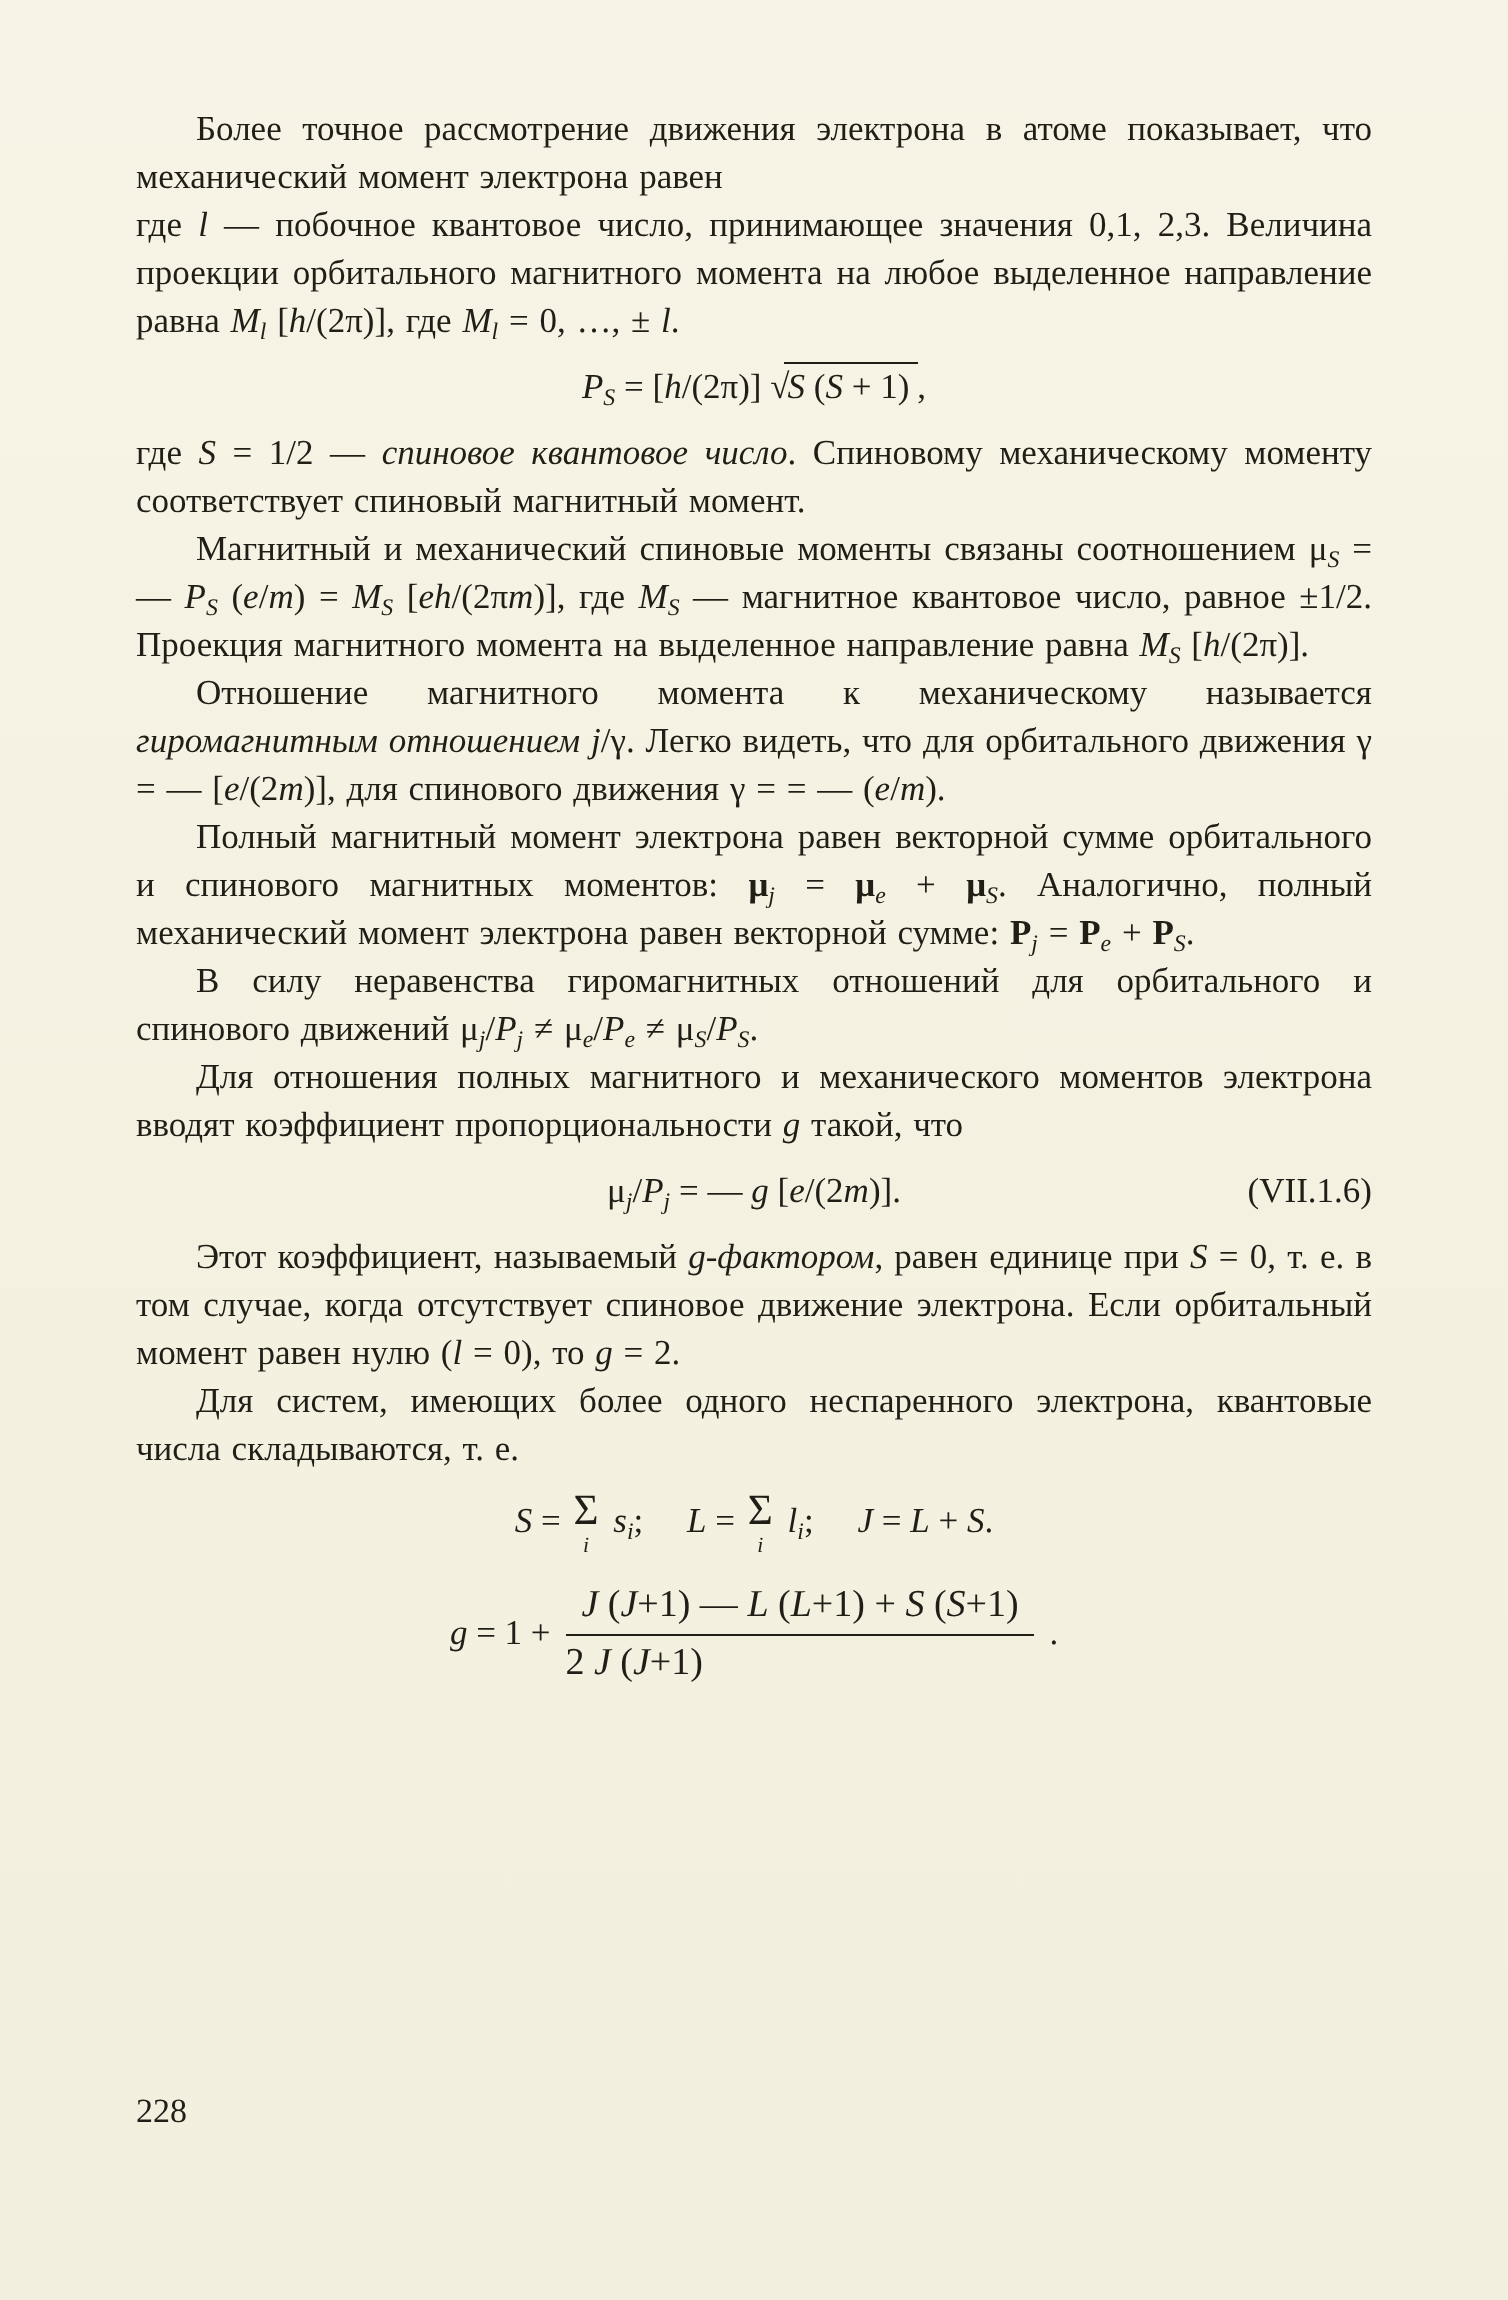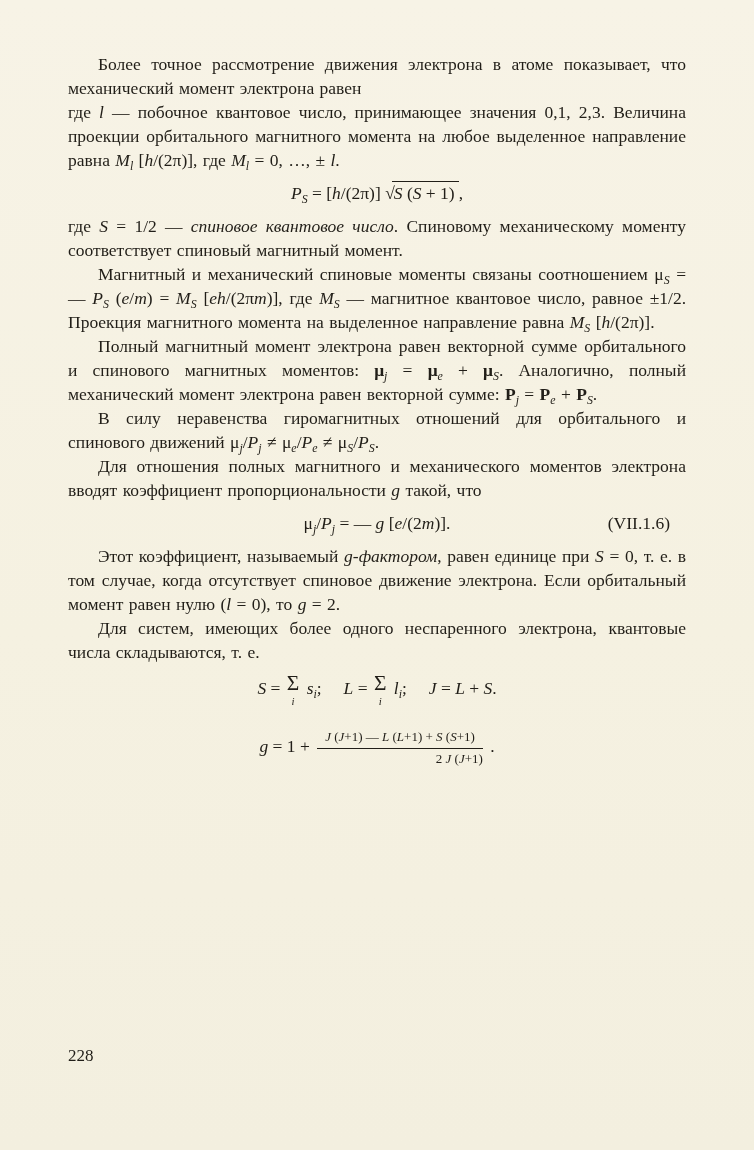--- a/index.html
+++ b/index.html
@@ -19,45 +19,45 @@
     text-align: justify;
     word-spacing: 1px;
   }
   p.indent { text-indent: 30px; }
   .formula {
     text-align: center;
     margin: 9px 0;
     position: relative;
     white-space: nowrap;
   }
-  .formula .eqnum { position: absolute; right: 16px; top: 0; }
+  .formula .eqnum { position: absolute; right: 0; top: 0; }
   i { font-style: italic; }
   b { font-weight: bold; }
   sub.sb {
     font-size: 68%;
     font-style: italic;
     vertical-align: -0.3em;
     line-height: 0;
     letter-spacing: 0;
   }
   .sqrt { white-space: nowrap; }
   .sqrt .rad { margin-right: -2px; letter-spacing: -1px; }
   .sqrt .ovl {
     border-top: 1.4px solid currentColor;
     padding: 1px 4px 0 2px;
     display: inline-block;
     line-height: 1.15;
   }
   .frac {
     display: inline-block;
     vertical-align: middle;
-    text-align: right;
-    font-size: 13px;
+    text-align: left;
+    font-size: 19px;
     line-height: 1.25;
-    margin: 14px 3px;
+    margin: 4px 3px;
   }
   .frac .num { display: block; border-bottom: 1.2px solid currentColor; padding: 0 8px 2px; }
   .frac .den { display: block; padding-top: 2px; }
   .stack {
     display: inline-flex;
     flex-direction: column;
     align-items: center;
     vertical-align: middle;
     line-height: 1;
     margin: 0 3px 0 2px;
@@ -83,20 +83,21 @@
 
 
   <div class="formula">
     <span><i>P</i><sub class="sb">S</sub> = [<i>h</i>/(2π)] <span class="sqrt"><span class="rad">√</span><span class="ovl"><i>S</i> (<i>S</i> + 1)</span></span>,</span>
   </div>
 
   <p class="para">где <i>S</i> = 1/2 — <i>спиновое квантовое число</i>. Спиновому механическому моменту соответствует спиновый магнитный момент.</p>
 
   <p class="para indent">Магнитный и механический спиновые моменты связаны соотношением μ<sub class="sb">S</sub> = — <i>P</i><sub class="sb">S</sub> (<i>e</i>/<i>m</i>) = <i>M</i><sub class="sb">S</sub> [<i>eh</i>/(2π<i>m</i>)], где <i>M</i><sub class="sb">S</sub> — магнитное квантовое число, равное ±1/2. Проекция магнитного момента на выделенное направление равна <i>M</i><sub class="sb">S</sub> [<i>h</i>/(2π)].</p>
 
+  <p class="para indent">Отношение магнитного момента к механическому называется <i>гиромагнитным отношением</i> <i>j</i>/γ. Легко видеть, что для орбитального движения γ = — [<i>e</i>/(2<i>m</i>)], для спинового движения γ = = — (<i>e</i>/<i>m</i>).</p>
 
   <p class="para indent">Полный магнитный момент электрона равен векторной сумме орбитального и спинового магнитных моментов: <b>μ</b><sub class="sb">j</sub> = <b>μ</b><sub class="sb">e</sub> + <b>μ</b><sub class="sb">S</sub>. Аналогично, полный механический момент электрона равен векторной сумме: <b>P</b><sub class="sb">j</sub> = <b>P</b><sub class="sb">e</sub> + <b>P</b><sub class="sb">S</sub>.</p>
 
   <p class="para indent">В силу неравенства гиромагнитных отношений для орбитального и спинового движений μ<sub class="sb">j</sub>/<i>P</i><sub class="sb">j</sub> ≠ μ<sub class="sb">e</sub>/<i>P</i><sub class="sb">e</sub> ≠ μ<sub class="sb">S</sub>/<i>P</i><sub class="sb">S</sub>.</p>
 
   <p class="para indent">Для отношения полных магнитного и механического моментов электрона вводят коэффициент пропорциональности <i>g</i> такой, что</p>
 
   <div class="formula">
     <span>μ<sub class="sb">j</sub>/<i>P</i><sub class="sb">j</sub> = — <i>g</i> [<i>e</i>/(2<i>m</i>)].</span>
     <span class="eqnum">(VII.1.6)</span>

